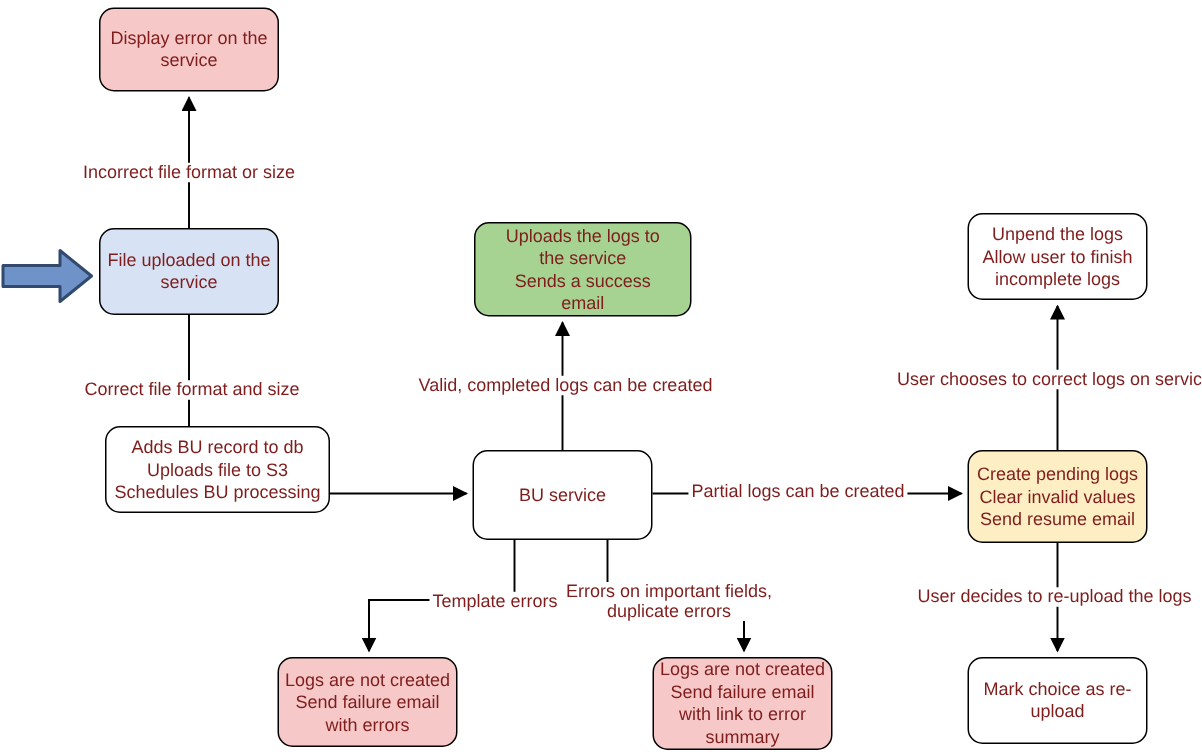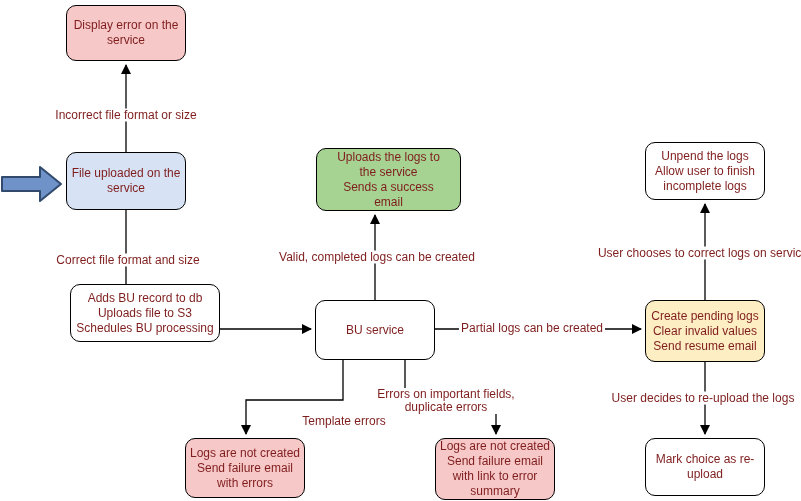--- a/index.html
+++ b/index.html
@@ -106,18 +106,18 @@
   <div class="elabel" style="left:128px;top:260px;">Correct file format and size</div>
 
   <div class="elabel" style="left:377px;top:257px;">Valid, completed logs can be created</div>
 
   <div class="elabel" style="left:532px;top:328px;">Partial logs can be created</div>
 
   <div class="elabel" style="left:703px;top:253px;">User chooses to correct logs on service</div>
 
   <div class="elabel" style="left:703px;top:398px;">User decides to re-upload the logs</div>
 
-  <div class="elabel" style="left:344px;top:401px;margin-top:20px;">Template errors</div>
+  <div class="elabel" style="left:330px;top:401px;">Template errors</div>
 
   <div class="elabel wrap" style="left:446px;top:401px;">Errors on important fields,
 duplicate errors</div>
 
 </div>
 
 </body></html>

